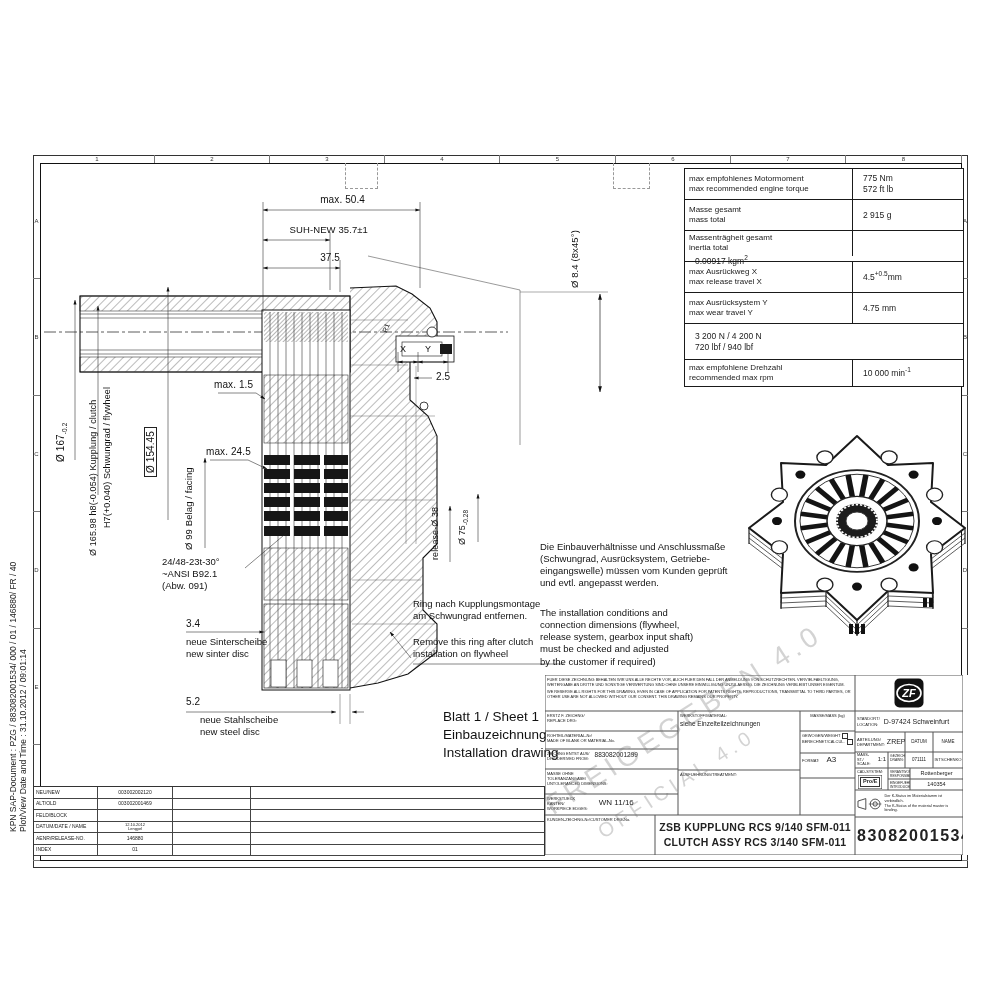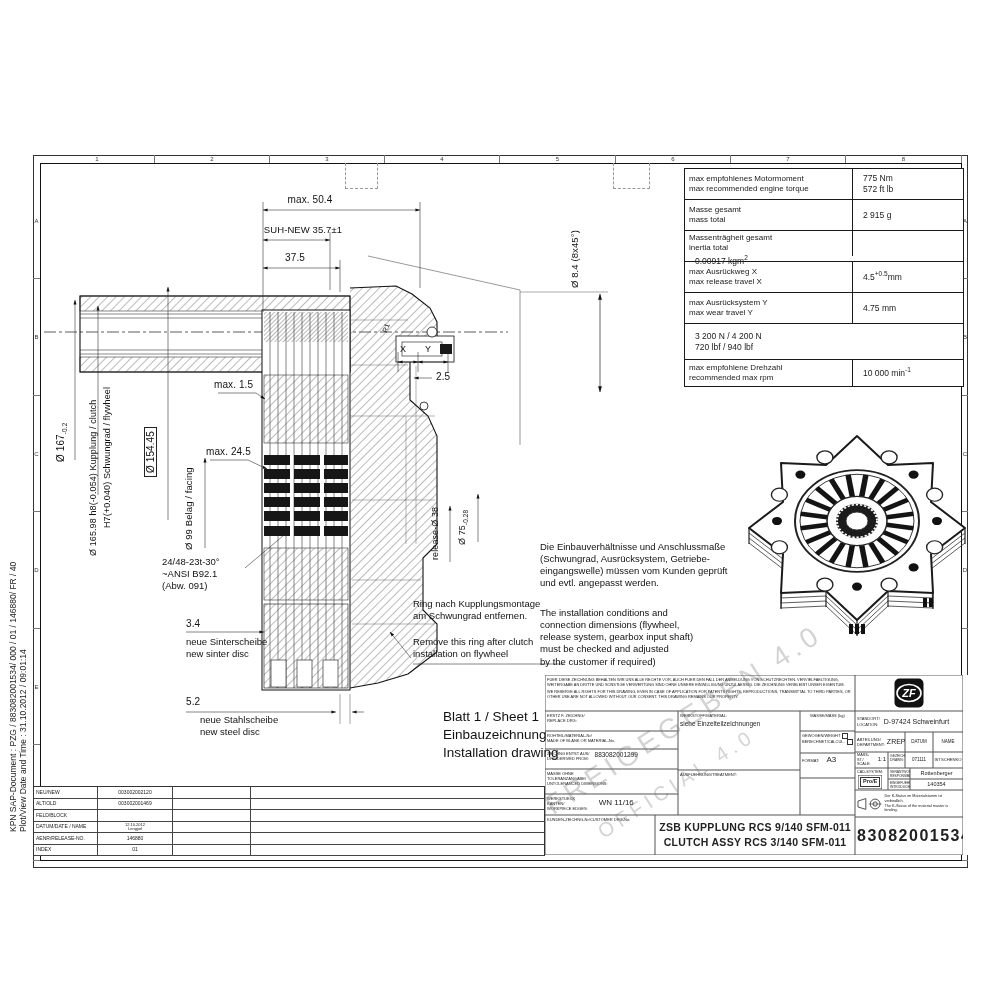--- a/index.html
+++ b/index.html
@@ -2,21 +2,21 @@
 <html><head>
 <meta charset="utf-8">
 <style>
   html,body{margin:0;padding:0;}
   body{width:1000px;height:1000px;position:relative;background:#fff;
        font-family:"Liberation Sans",sans-serif;color:#1a1a1a;overflow:hidden;}
   .abs{position:absolute;}
   .pre{white-space:pre-line;}
   .lbl{position:absolute;font-size:10px;line-height:1.2;letter-spacing:.1px;color:#111;white-space:nowrap;z-index:3;}
   .rot{transform:rotate(-90deg);transform-origin:0 0;}
-  .ctr{text-align:center;}
+  .ctr{text-align:right;}
   .sub{font-size:6.5px;position:relative;top:3px;}
   .sup{font-size:6.5px;position:relative;top:-3px;}
   .boxed{border:1px solid #222;padding:0 3px;background:#fff;}
   
   .frame-outer{position:absolute;left:33px;top:155px;width:935px;height:713px;border:1px solid #333;box-sizing:border-box;}
   .frame-inner{position:absolute;left:40px;top:163px;width:922px;height:698px;border:1.3px solid #111;box-sizing:border-box;background:transparent;}
   .gcol{position:absolute;top:155px;height:8px;line-height:8px;font-size:6px;text-align:center;color:#333;border-right:1px solid #777;box-sizing:border-box;}
   .grow{position:absolute;width:7px;font-size:6px;color:#333;border-bottom:1px solid #777;box-sizing:border-box;display:flex;align-items:center;justify-content:center;}
   .fold{position:absolute;border:1px dashed #999;border-top:none;box-sizing:border-box;}
   

